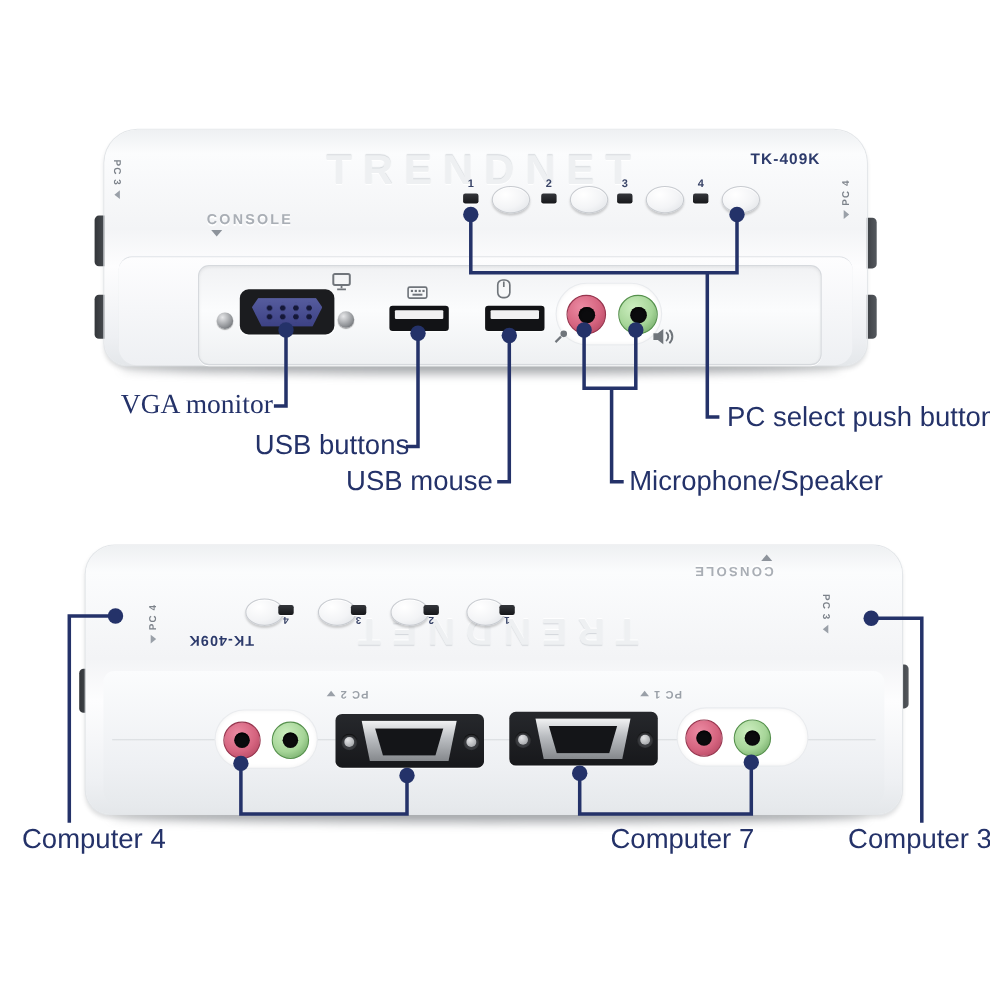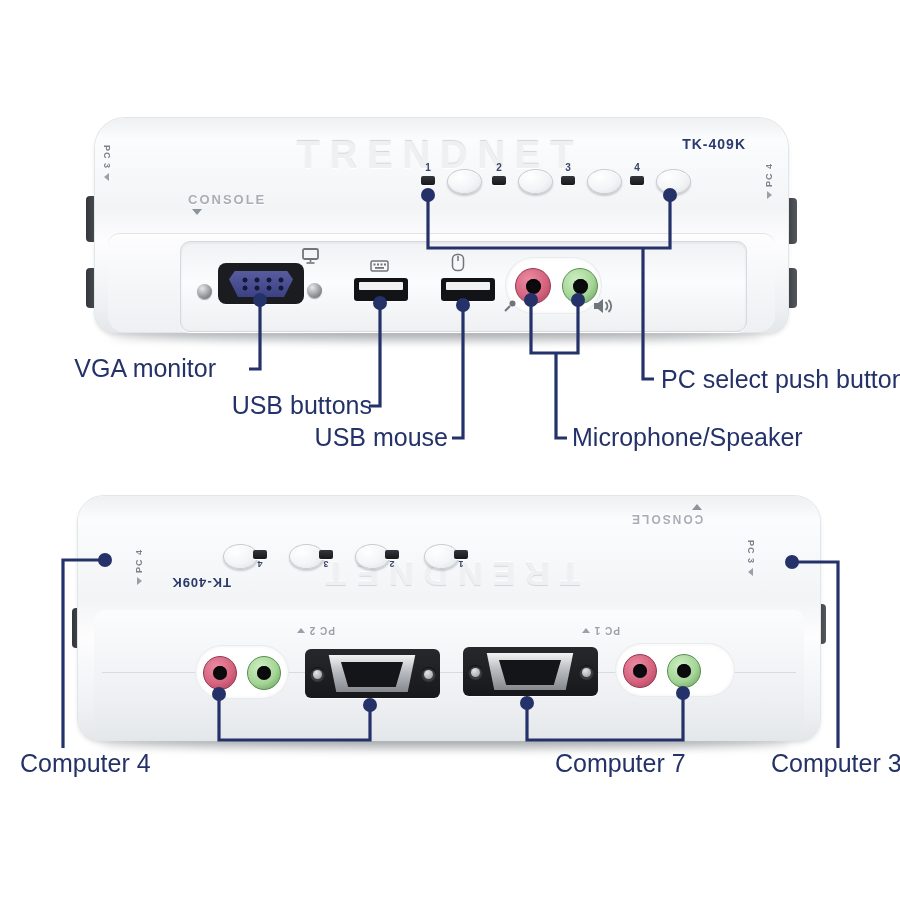--- a/index.html
+++ b/index.html
@@ -296,21 +296,21 @@
       <circle cx="670" cy="195" r="7"></circle>
       <circle cx="105" cy="560" r="7"></circle>
       <circle cx="219" cy="694" r="7"></circle>
       <circle cx="370" cy="705" r="7"></circle>
       <circle cx="527" cy="703" r="7"></circle>
       <circle cx="683" cy="693" r="7"></circle>
       <circle cx="792" cy="562" r="7"></circle>
     </g>
   </svg>
 
-  <div class="ann-label r-align" style="right:684px;top:355px;">VGA monitor</div>
+  <div class="ann-label r-align" style="right:652px;top:355px;font-family:Liberation Serif, serif;">VGA monitor</div>
   <div class="ann-label r-align" style="right:528px;top:392px;">USB buttons</div>
   <div class="ann-label r-align" style="right:452px;top:424px;">USB mouse</div>
   <div class="ann-label" style="left:572px;top:424px;">Microphone/Speaker</div>
   <div class="ann-label" style="left:661px;top:366px;">PC select push buttons</div>
   <div class="ann-label" style="left:20px;top:750px;">Computer 4</div>
   <div class="ann-label" style="left:555px;top:750px;">Computer 7</div>
   <div class="ann-label" style="left:771px;top:750px;">Computer 3</div>
 </div>
 
 </body></html>

